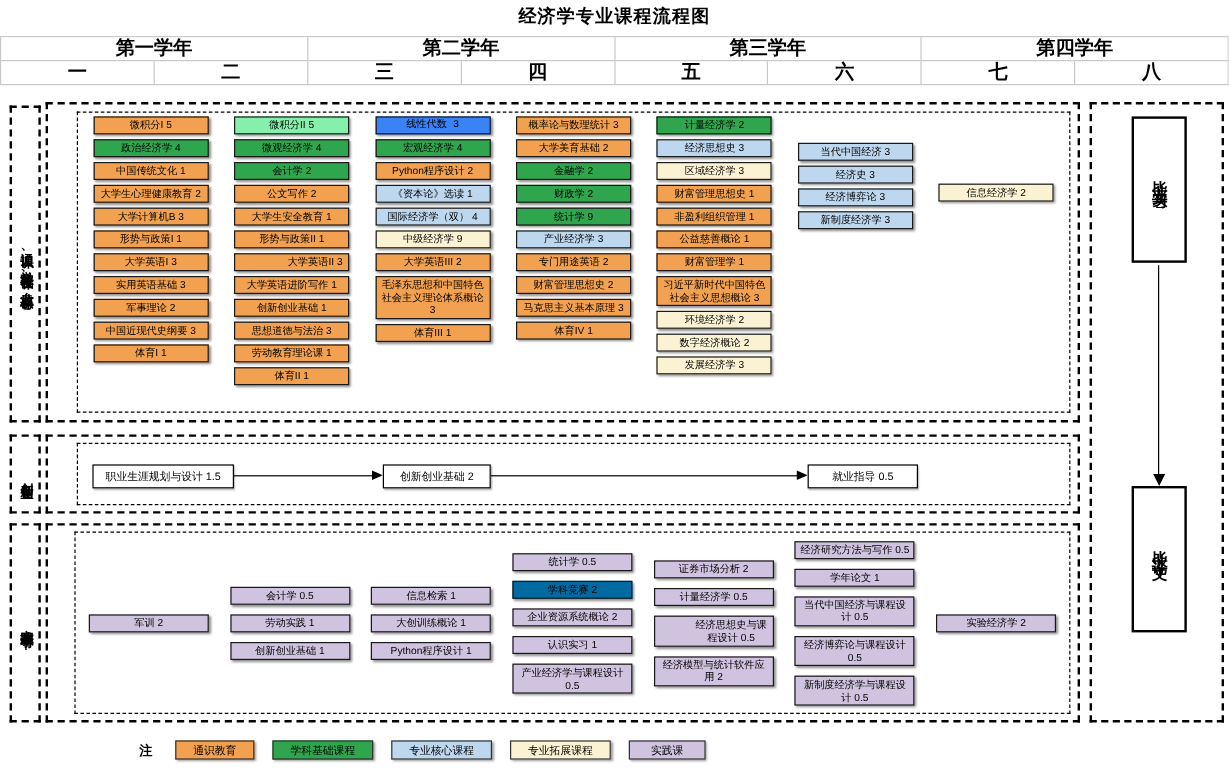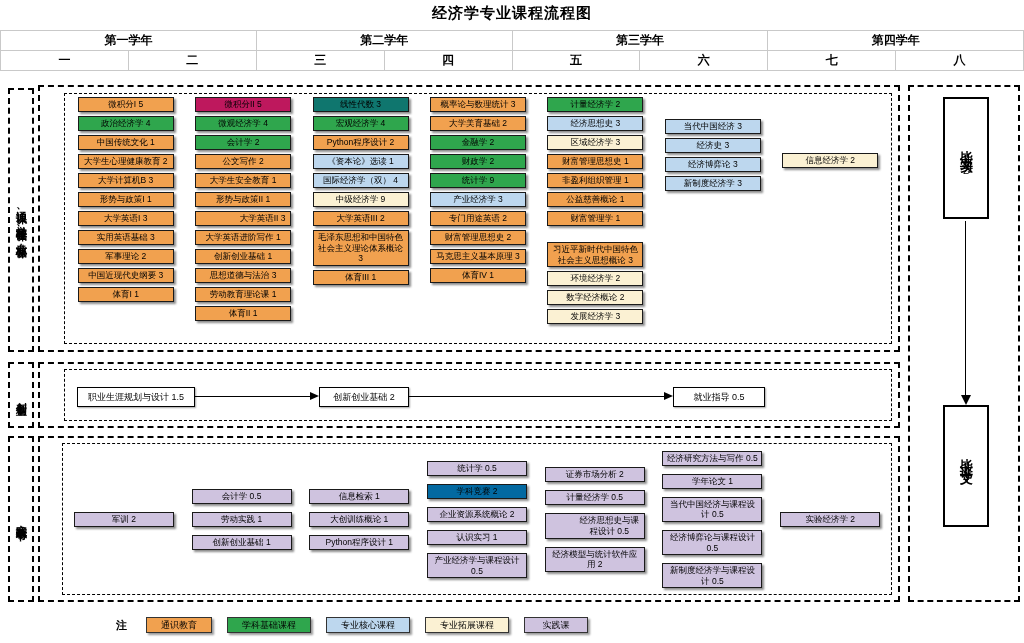--- a/index.html
+++ b/index.html
@@ -6,21 +6,21 @@
   body { font-family:"Liberation Sans","DejaVu Sans",sans-serif; background:#fff; color:#000; }
   .canvas { position:relative; width:1024px; height:643px; background:#fff; overflow:hidden;border-radius:11px; }
 
   .title { position:absolute; top:4px; left:0; right:0; text-align:center; font-size:15px; font-weight:bold; letter-spacing:1px; }
 
   
   .header { position:absolute; top:30px; left:0; width:1024px; border-top:1px solid #c9c9c9; border-left:1px solid #c9c9c9; }
   .year-row { display:grid; grid-template-columns:repeat(4,1fr); }
   .sem-row { display:grid; grid-template-columns:repeat(8,1fr); }
   .year-cell,.sem-cell { height:20px; border-right:1px solid #c9c9c9; border-bottom:1px solid #c9c9c9;
-    display:flex; align-items:center; justify-content:center; font-size:12px; font-weight:bold; }
+    display:flex; align-items:center; justify-content:center; font-size:16px; font-weight:bold; }
 
   
   .side-label { position:absolute; left:8px; width:26px; border:2px dashed #000;
     display:flex; align-items:center; justify-content:center;
     writing-mode:vertical-rl; text-orientation:upright; font-size:11px; font-weight:bold; letter-spacing:1px; background:#fff; }
   .side-top { top:88px; height:264px; }
   .side-mid { top:362px; height:66px; }
   .side-bot { top:436px; height:166px; }
 
   
@@ -110,35 +110,35 @@
             <div class="course-box" style="background: rgb(241, 161, 79);">大学生心理健康教育 2</div>
             <div class="course-box" style="background: rgb(241, 161, 79);">大学计算机B 3</div>
             <div class="course-box" style="background: rgb(241, 161, 79);">形势与政策I 1</div>
             <div class="course-box" style="background: rgb(241, 161, 79);">大学英语I 3</div>
             <div class="course-box" style="background: rgb(241, 161, 79);">实用英语基础 3</div>
             <div class="course-box" style="background: rgb(241, 161, 79);">军事理论 2</div>
             <div class="course-box" style="background: rgb(241, 161, 79);">中国近现代史纲要 3</div>
             <div class="course-box" style="background: rgb(241, 161, 79);">体育I 1</div>
           </div>
           <div class="course-col core-col-2">
-            <div class="course-box" style="background: #be185d;">微积分II 5</div>
+            <div class="course-box" style="background: #86efac;">微积分II 5</div>
             <div class="course-box" style="background: rgb(47, 166, 77);">微观经济学 4</div>
             <div class="course-box" style="background: rgb(47, 166, 77);">会计学 2</div>
             <div class="course-box" style="background: rgb(241, 161, 79);">公文写作 2</div>
             <div class="course-box" style="background: rgb(241, 161, 79);">大学生安全教育 1</div>
             <div class="course-box" style="background: rgb(241, 161, 79);">形势与政策II 1</div>
             <div class="course-box" style="background: rgb(241, 161, 79); padding-left: 42px;">大学英语II 3</div>
             <div class="course-box" style="background: rgb(241, 161, 79);">大学英语进阶写作 1</div>
             <div class="course-box" style="background: rgb(241, 161, 79);">创新创业基础 1</div>
             <div class="course-box" style="background: rgb(241, 161, 79);">思想道德与法治 3</div>
             <div class="course-box" style="background: rgb(241, 161, 79);">劳动教育理论课 1</div>
             <div class="course-box" style="background: rgb(241, 161, 79);">体育II 1</div>
           </div>
           <div class="course-col core-col-3">
-            <div class="course-box" style="background: #0f766e;">线性代数 3</div>
+            <div class="course-box" style="background: #3b82f6; font-family: Liberation Mono, monospace;">线性代数 3</div>
             <div class="course-box" style="background: rgb(47, 166, 77);">宏观经济学 4</div>
             <div class="course-box" style="background: rgb(241, 161, 79);">Python程序设计 2</div>
             <div class="course-box" style="background: rgb(189, 215, 238);">《资本论》选读 1</div>
             <div class="course-box" style="background: rgb(189, 215, 238);">国际经济学（双） 4</div>
             <div class="course-box" style="background: rgb(251, 241, 211);">中级经济学 9</div>
             <div class="course-box" style="background: rgb(241, 161, 79);">大学英语III 2</div>
             <div class="course-box" style="background: rgb(241, 161, 79);">毛泽东思想和中国特色社会主义理论体系概论 3</div>
             <div class="course-box" style="background: rgb(241, 161, 79);">体育III 1</div>
           </div>
           <div class="course-col core-col-4">
@@ -154,21 +154,21 @@
             <div class="course-box" style="background: rgb(241, 161, 79);">体育IV 1</div>
           </div>
           <div class="course-col core-col-5">
             <div class="course-box" style="background: rgb(47, 166, 77);">计量经济学 2</div>
             <div class="course-box" style="background: rgb(189, 215, 238);">经济思想史 3</div>
             <div class="course-box" style="background: rgb(251, 241, 211);">区域经济学 3</div>
             <div class="course-box" style="background: rgb(241, 161, 79);">财富管理思想史 1</div>
             <div class="course-box" style="background: rgb(241, 161, 79);">非盈利组织管理 1</div>
             <div class="course-box" style="background: rgb(241, 161, 79);">公益慈善概论 1</div>
             <div class="course-box" style="background: rgb(241, 161, 79);">财富管理学 1</div>
-            <div class="course-box" style="background: rgb(241, 161, 79); margin-top: 12px;">习近平新时代中国特色社会主义思想概论 3</div>
+            <div class="course-box" style="background: rgb(241, 161, 79);">习近平新时代中国特色社会主义思想概论 3</div>
             <div class="course-box" style="background: rgb(251, 241, 211);">环境经济学 2</div>
             <div class="course-box" style="background: rgb(251, 241, 211);">数字经济概论 2</div>
             <div class="course-box" style="background: rgb(251, 241, 211);">发展经济学 3</div>
           </div>
           <div class="course-col core-col-6">
             <div class="course-box" style="background: rgb(189, 215, 238);">当代中国经济 3</div>
             <div class="course-box" style="background: rgb(189, 215, 238);">经济史 3</div>
             <div class="course-box" style="background: rgb(189, 215, 238);">经济博弈论 3</div>
             <div class="course-box" style="background: rgb(189, 215, 238);">新制度经济学 3</div>
           </div>

